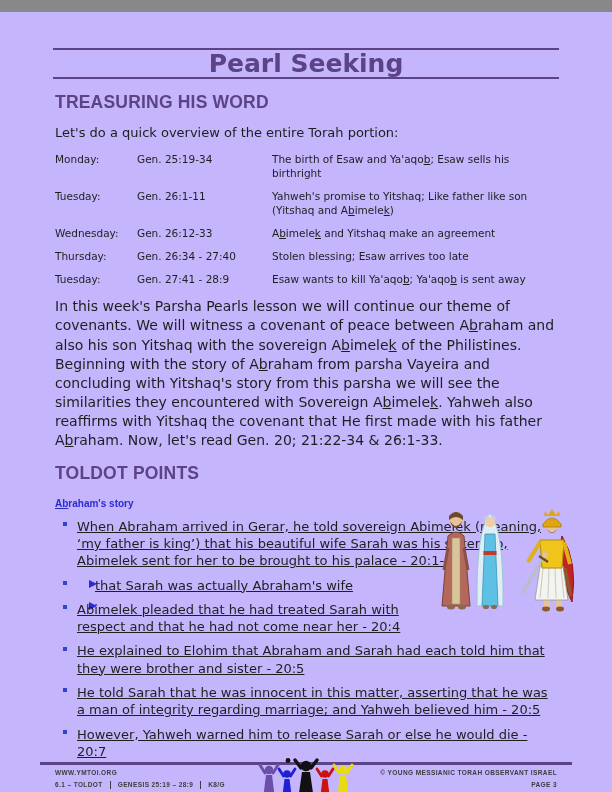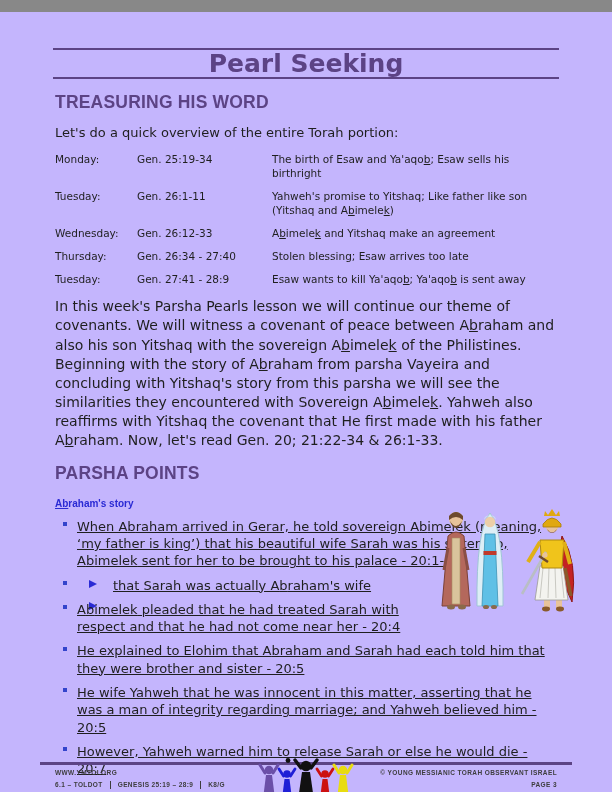--- a/index.html
+++ b/index.html
@@ -37,21 +37,21 @@
     margin:14px 0 0 0; color:#2a2ad4; font-size:10px; font-weight:bold;
     font-family:"Liberation Sans", sans-serif;
   }
   .h3 u, .rich u { text-decoration-thickness:1px; text-underline-offset:1px; }
 
   .bullets { list-style:none; margin:9px 0 0 0; padding:0; font-size:13px; line-height:1.33;text-decoration:underline; }
   .bullet { position:relative; padding-left:22px; margin-top:7px; }
   .bullet .sq { position:absolute; left:8px; top:4.5px; width:4px; height:4px; background:#3344cc; }
   .bullet.narrow .text { display:block; max-width:372px; }
   .subs { margin:7px 0 3px 12px; }
-  .sub { position:relative; padding-left:24px; margin-top:5px; }
+  .sub { position:relative; padding-left:6px; margin-top:5px; }
   .sub .arrow {
     position:absolute; left:0; top:3.5px; width:0; height:0;
     border-left:8px solid #2a2ad4; border-top:4px solid transparent; border-bottom:4px solid transparent;
   }
 
   .clipart { position:absolute; left:424px; top:492px; width:162px; height:112px; }
 
   .footer-divider { position:absolute; left:40px; right:40px; top:750px; border-top:3px solid #5c4385; }
   .footer {
     position:absolute; left:55px; right:55px; top:757px;
@@ -92,36 +92,36 @@
         <div class="sched-day">Thursday:</div>
         <div class="sched-ref">Gen. 26:34 - 27:40</div>
         <div class="sched-desc rich">Stolen blessing; Esaw arrives too late</div>
         <div class="sched-day">Tuesday:</div>
         <div class="sched-ref">Gen. 27:41 - 28:9</div>
         <div class="sched-desc rich">Esaw wants to kill Ya'aqo<u>b</u>; Ya'aqo<u>b</u> is sent away</div>
       </div>
 
     <div class="paragraph rich">In this week's Parsha Pearls lesson we will continue our theme of covenants. We will witness a covenant of peace between A<u>b</u>raham and also his son Yitshaq with the sovereign A<u>b</u>imele<u>k</u> of the Philistines. Beginning with the story of A<u>b</u>raham from parsha Vayeira and concluding with Yitshaq's story from this parsha we will see the similarities they encountered with Sovereign A<u>b</u>imele<u>k</u>. Yahweh also reaffirms with Yitshaq the covenant that He first made with his father A<u>b</u>raham. Now, let's read Gen. 20; 21:22-34 &amp; 26:1-33.</div>
 
-    <div class="h2">PARSHA POINTS</div>
+    <div class="h2">TOLDOT POINTS</div>
 
     <div class="h3 rich"><u>Ab</u>raham's story</div>
 
     <ul class="bullets" id="bullets">
         <li class="bullet"><span class="sq"></span><span class="text rich">When A<u>b</u>raham arrived in Gerar, he told sovereign A<u>b</u>imele<u>k</u> (meaning, ‘my father is king’) that his beautiful wife Sarah was his sister. So, A<u>b</u>imele<u>k</u> sent for her to be brought to his palace - 20:1-2</span></li>
         <li class="bullet"><span class="sq"></span><div class="subs">
             <div class="sub"><span class="arrow"></span><span class="rich">that Sarah was actually A<u>b</u>raham's wife</span></div>
             <div class="sub"><span class="arrow"></span></div>
           </div></li>
         <li class="bullet narrow">
           <span class="sq"></span>
           <span class="text rich">A<u>b</u>imele<u>k</u> pleaded that he had treated Sarah with respect and that he had not come near her - 20:4</span>
         </li>
         <li class="bullet"><span class="sq"></span><span class="text rich">He explained to Elohim that A<u>b</u>raham and Sarah had each told him that they were brother and sister - 20:5</span></li>
-        <li class="bullet"><span class="sq"></span><span class="text rich">He wife Yahweh that he was innocent in this matter, asserting that he was a man of integrity regarding marriage; and Yahweh believed him - 20:5</span></li>
+        <li class="bullet"><span class="sq"></span><span class="text rich">He told Sarah that he was innocent in this matter, asserting that he was a man of integrity regarding marriage; and Yahweh believed him - 20:5</span></li>
         <li class="bullet"><span class="sq"></span><span class="text rich">However, Yahweh warned him to release Sarah or else he would die - 20:7</span></li>
       </ul>
   </div>
 
   <svg class="clipart" viewBox="0 0 162 112" aria-hidden="true">
 
     <g>
       <path d="M18,102 L24,32 Q32,24 40,32 L46,102 Z" fill="#b4685c" stroke="#7a4138" stroke-width="1"></path>
       <rect x="28" y="34" width="8" height="66" fill="#d9c49c" stroke="#a88f63" stroke-width="0.6"></rect>
       <path d="M24,44 L20,66 M40,44 L44,66" stroke="#8a4f45" stroke-width="3" fill="none"></path>

